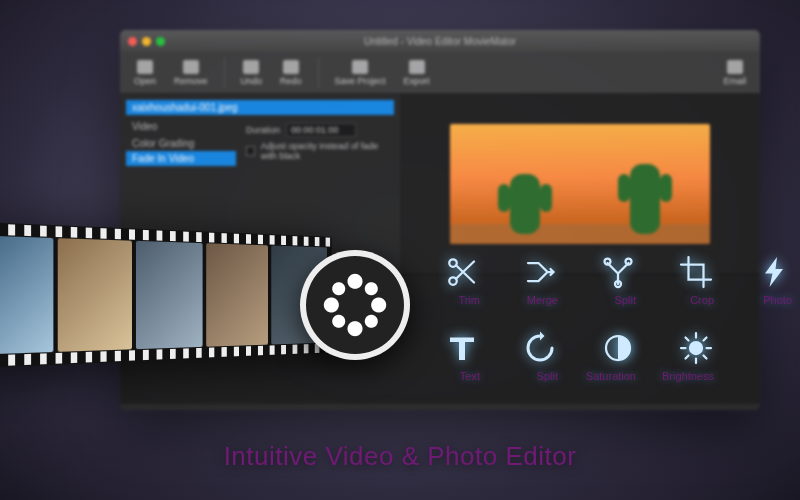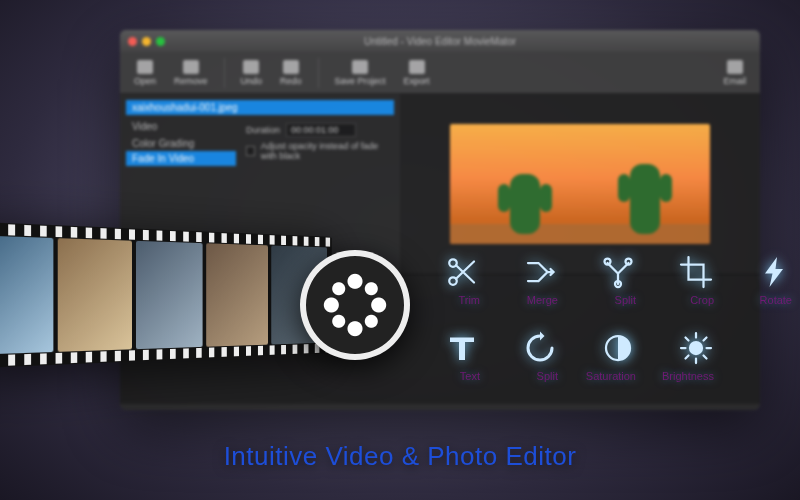--- a/index.html
+++ b/index.html
@@ -136,21 +136,21 @@
     display:flex; flex-direction:column; align-items:flex-end; justify-content:center;
     color:#701a75; font-size:11px; font-weight:300;
     text-shadow: 0 0 8px rgba(120,200,255,0.5);
   }
   .feat svg { width:36px; height:36px; filter: drop-shadow(0 0 6px rgba(130,210,255,0.9)); }
   .feat .lbl { margin-top:4px; }
 
   
   .tagline {
     position:absolute; left:0; right:0; bottom:28px;
-    text-align:center; color:#1d4ed8;
+    text-align:center; color:#701a75;
     font-size:26px; font-weight:300; letter-spacing:0.5px;
     text-shadow: 0 2px 12px rgba(0,0,0,0.6);
   }
 </style>
 </head>
 <body>
 
 <div class="app-window">
   <div class="titlebar">
     <div class="traffic">
@@ -288,21 +288,21 @@
           <path d="M14 4 V34 H44 M4 14 H34 V44"></path>
         </g>
       </svg>
     <div class="lbl">Crop</div>
   </div>
 
   <div class="feat">
     <svg viewBox="0 0 48 48">
         <path d="M28 4 L12 26 H22 L18 44 L36 20 H26 Z" fill="#cfeaff"></path>
       </svg>
-    <div class="lbl">Rotate</div>
+    <div class="lbl">Photo</div>
   </div>
 
   <div class="feat">
     <svg viewBox="0 0 48 48">
         <g fill="#cfeaff">
           <path d="M8 10 H40 V16 H28 V40 H20 V16 H8 Z"></path>
         </g>
       </svg>
     <div class="lbl">Text</div>
   </div>

